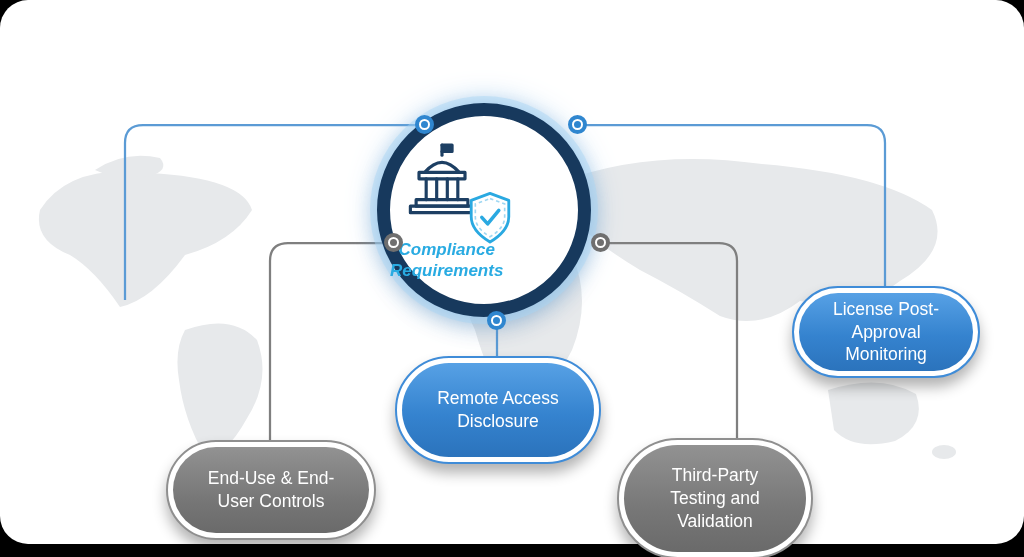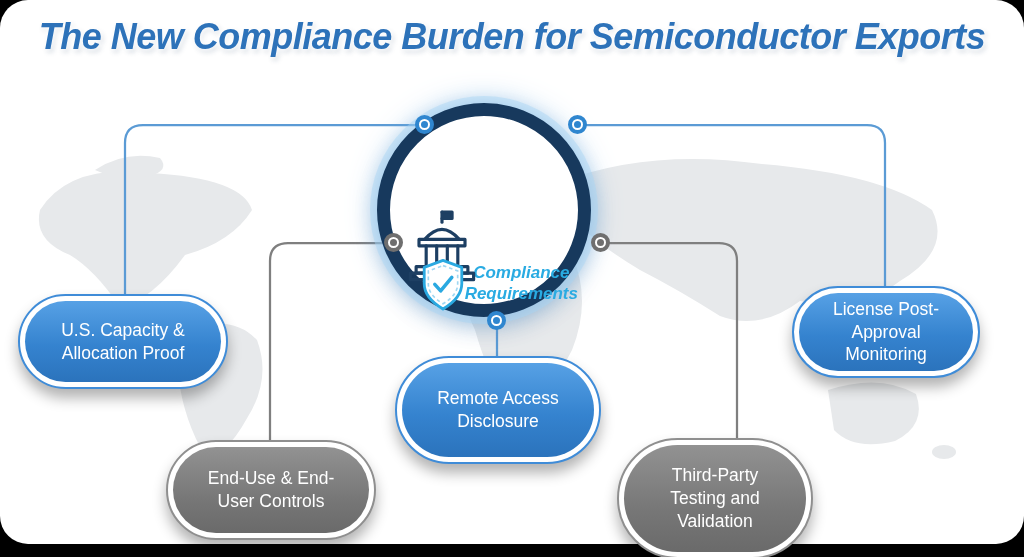--- a/index.html
+++ b/index.html
@@ -23,21 +23,21 @@
   .map path,.map ellipse{fill:#e7e9eb;}
   
   .lines{position:absolute;left:0;top:0;z-index:2;}
   .lines path{fill:none;stroke-width:2.25px;}
   .lines .blue{stroke:#5b9bd5;}
   .lines .gray{stroke:#7f7f7f;}
   
   .center-circle{
     position:absolute;left:377px;top:103px;width:214px;height:214px;box-sizing:border-box;
     border-radius:50%;background:#fff;border:13px solid #17395d;z-index:3;
-    display:flex;flex-direction:row;align-items:flex-end;justify-content:center;
+    display:flex;flex-direction:column;align-items:flex-start;justify-content:center;
     box-shadow:0 0 0 7px rgba(168,212,243,.45),0 0 28px rgba(120,180,230,.8),0 10px 22px rgba(30,80,130,.25);
   }
   .center-icon{position:relative;width:122px;height:98px;}
   .capitol{position:absolute;left:6px;top:0;}
   .shield{position:absolute;right:-2px;bottom:-8px;}
   .center-label{
     margin-top:2px;color:#29abe2;font-style:italic;font-weight:bold;
     font-size:17px;line-height:1.25;text-align:center;white-space:pre-line;
   }
   
@@ -113,24 +113,20 @@
       <div class="center-label">Compliance
 Requirements</div>
     </div>
 
     <div class="dot blue" style="left:415px;top:115px;"></div>
     <div class="dot blue" style="left:568px;top:115px;"></div>
     <div class="dot gray" style="left:384px;top:233px;"></div>
     <div class="dot gray" style="left:591px;top:233px;"></div>
     <div class="dot blue" style="left:487px;top:311px;"></div>
 
-    <div class="pill blue" style="left:18px;top:294px;width:210px;height:95px;">
-      <div class="pill-inner">U.S. Capacity &amp;
-Allocation Proof</div>
-    </div>
 
     <div class="pill blue" style="left:395px;top:356px;width:206px;height:108px;">
       <div class="pill-inner">Remote Access
 Disclosure</div>
     </div>
 
     <div class="pill gray" style="left:166px;top:440px;width:210px;height:100px;">
       <div class="pill-inner">End-Use &amp; End-
 User Controls</div>
     </div>
@@ -140,15 +136,14 @@
 Testing and
 Validation</div>
     </div>
 
     <div class="pill blue" style="left:792px;top:286px;width:188px;height:92px;">
       <div class="pill-inner">License Post-
 Approval
 Monitoring</div>
     </div>
 
-    <div class="title">The New Compliance Burden for Semiconductor Exports</div>
   </div>
 </div>
 
 </body></html>

